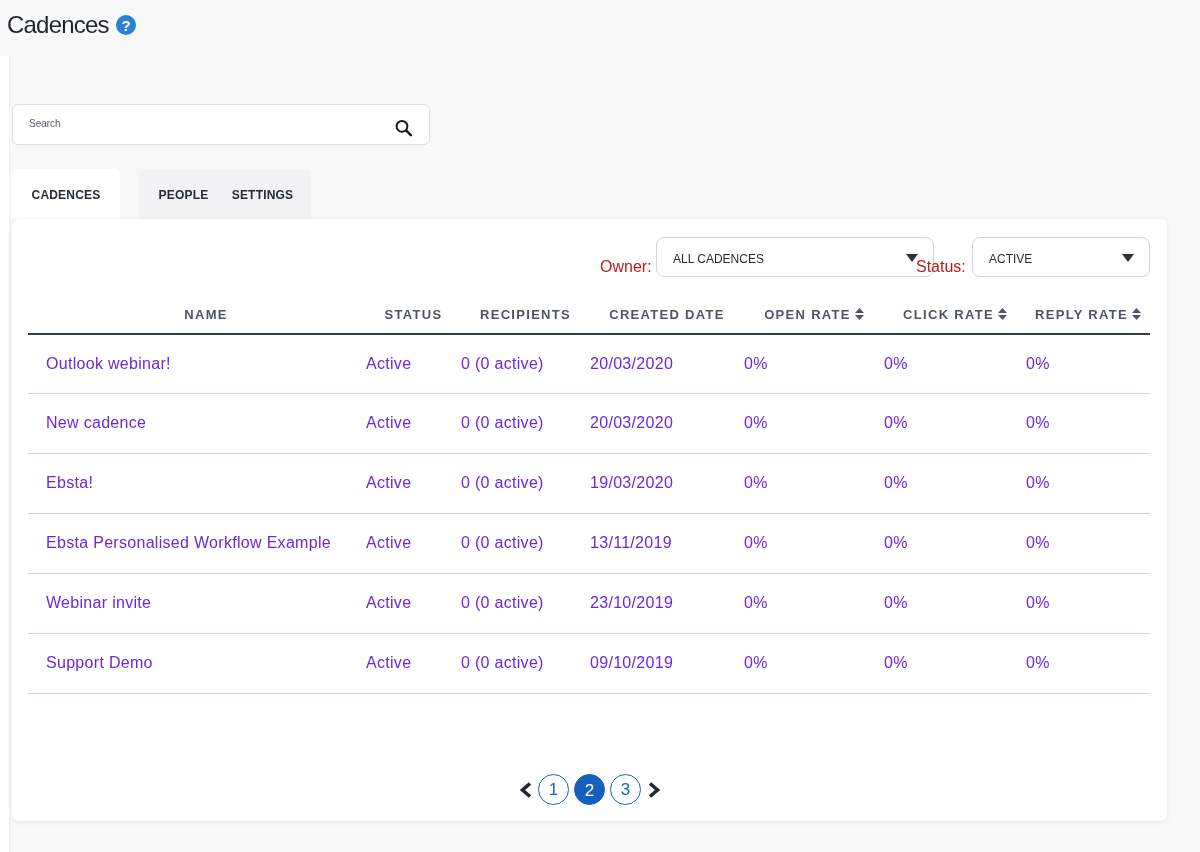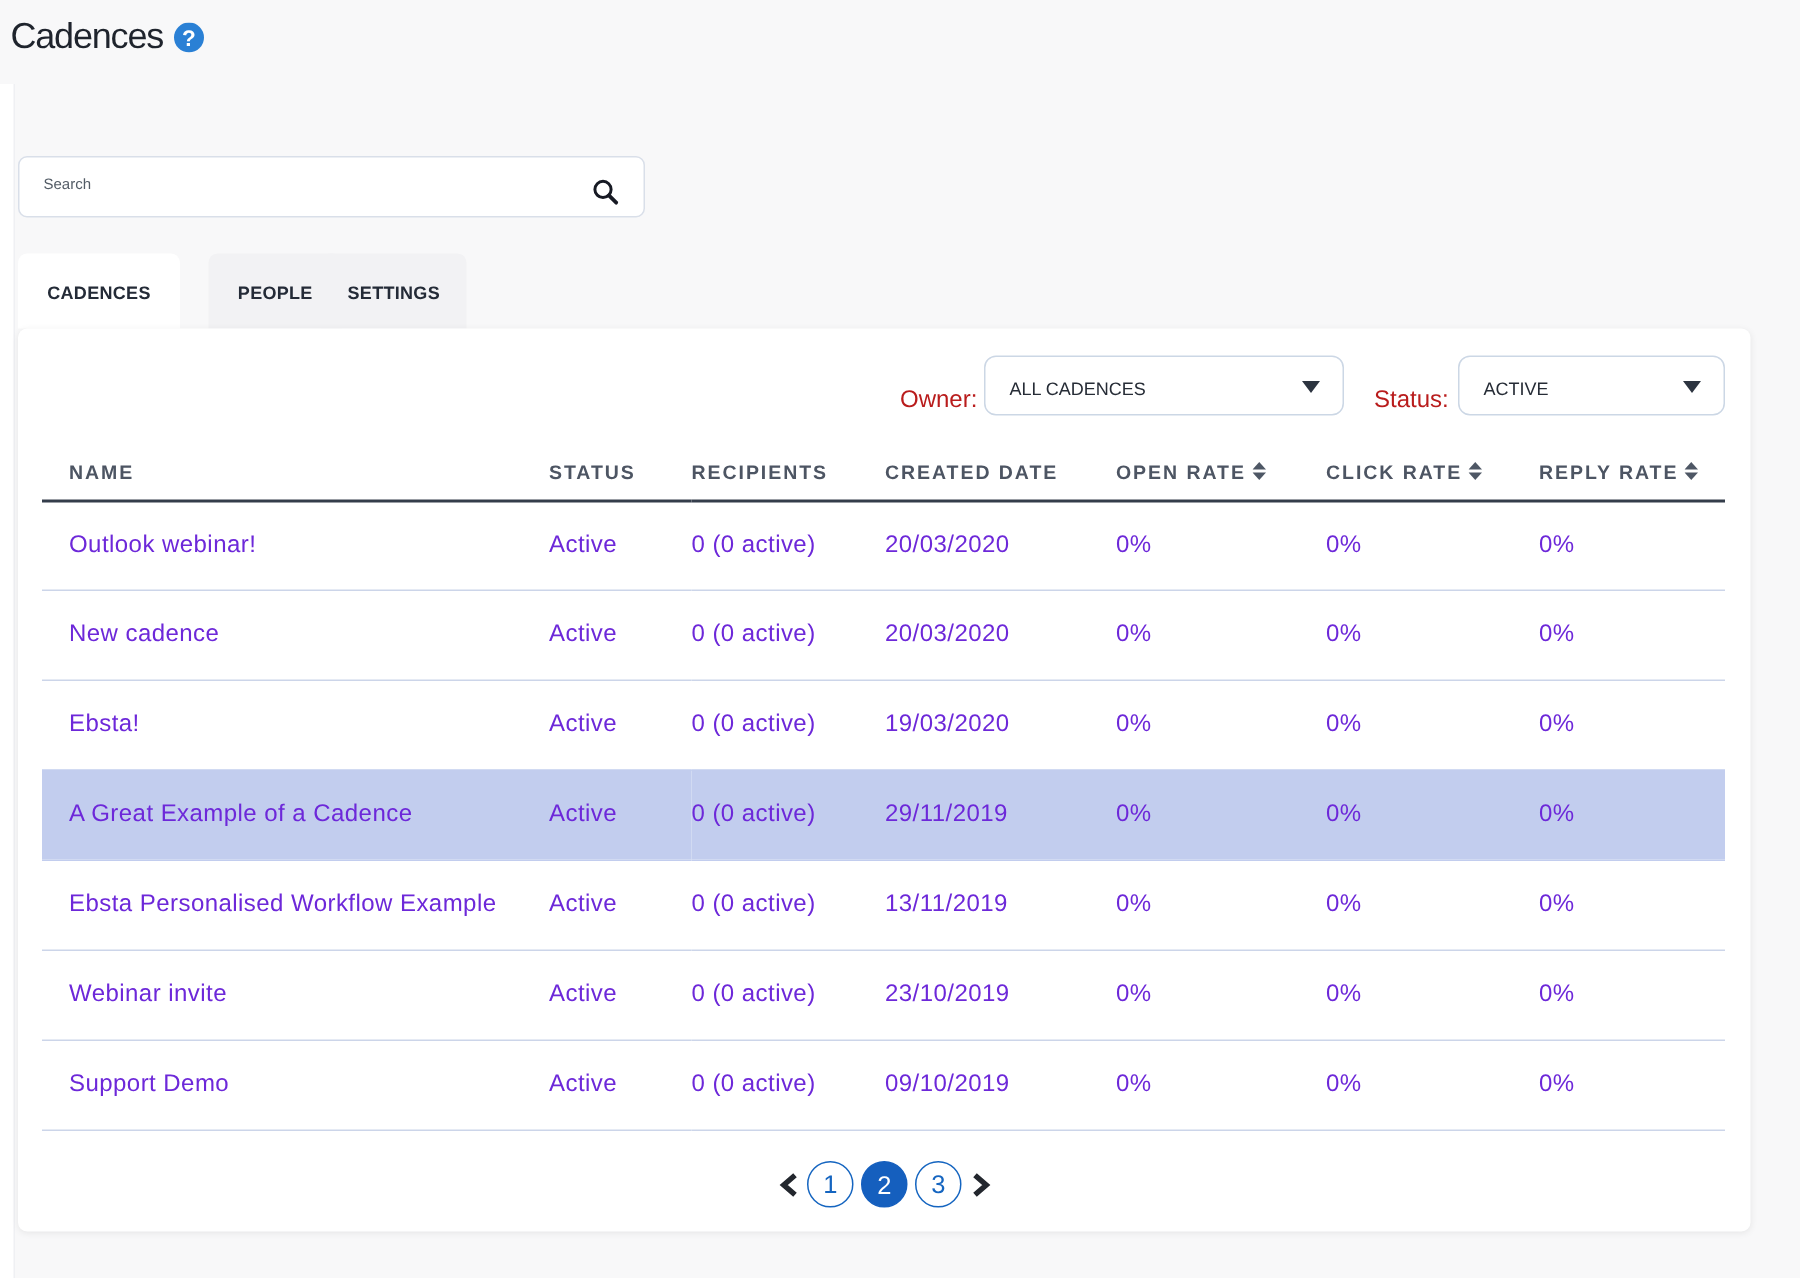--- a/index.html
+++ b/index.html
@@ -17,21 +17,21 @@
 .tab2 { left:127px; width:89px; background:#f2f2f4; }
 .tab3 { left:202px; width:97px; background:#f2f2f4; }
 .card { position:absolute; left:12px; top:219px; width:1155px; height:602px; background:#fff; border-radius:6px; box-shadow:0 1px 5px rgba(0,0,0,.08); }
 .filters { position:absolute; top:18px; left:0; width:100%; height:40px; }
 .flabel { position:absolute; top:1px; font-size:16px; color:#b91c1c;margin-top:20px; }
 .dd { position:absolute; top:0; height:40px; background:#fff; border:1px solid #ccd7e5; border-radius:8px; }
 .dd .txt { position:absolute; left:16px; top:14px; font-size:12px; letter-spacing:0; color:#262c36; }
 .dd .caret { position:absolute; right:15px; top:16px; width:0; height:0; border-left:6.5px solid transparent; border-right:6.5px solid transparent; border-top:8px solid #2c3440; }
 table { position:absolute; left:16px; top:82px; border-collapse:collapse; table-layout:fixed; width:1122px; }
 col.c1{width:338px} col.c2{width:95px} col.c3{width:129px} col.c4{width:154px} col.c5{width:140px} col.c6{width:142px} col.c7{width:124px}
-th { text-align:left; font-size:13px; font-weight:bold; letter-spacing:1.3px; color:#4d5563; height:33px; padding:0 0 6px 0; vertical-align:middle; }
+th { text-align:center; font-size:13px; font-weight:bold; letter-spacing:1.3px; color:#4d5563; height:33px; padding:0 0 6px 0; vertical-align:middle; }
 th.first, td.first { padding-left:18px; }
 thead tr { border-bottom:2px solid #343d4b; }
 td { font-size:16px; letter-spacing:0.3px; color:#6d28d9; height:60px; padding:0; vertical-align:middle; }
 tbody tr:first-child td { height:59px; }
 tbody tr { border-bottom:1px solid #ccd5e9; }
 tbody tr.hl { background:#c2cdee; border-bottom:1px solid #c2cdee; }
 tbody tr.prehl { border-bottom-color:#c2cdee; }
 .sorticon { display:inline-block; vertical-align:-1px; margin-left:4px; }
 .pager { position:absolute; left:0; width:100%; top:555px; height:32px; text-align:center; }
 .pgwrap { display:inline-flex; align-items:center; }
@@ -55,21 +55,21 @@
     </svg>
 </div>
 <div class="tabs">
   <div class="tab tab1">CADENCES</div>
   <div class="tab tab2">PEOPLE</div>
   <div class="tab tab3">SETTINGS</div>
 </div>
 <div class="card">
   <div class="filters">
     <div class="flabel" style="left:588px;">Owner:</div>
-    <div class="dd" style="left:644px; width:240px;">
+    <div class="dd" style="left:644px; width:278px;">
         <div class="txt">ALL CADENCES</div>
         <div class="caret"></div>
       </div>
     <div class="flabel" style="left:904px;">Status:</div>
     <div class="dd" style="left:960px; width:178px;">
         <div class="txt">ACTIVE</div>
         <div class="caret"></div>
       </div>
   </div>
   <table>
@@ -123,29 +123,20 @@
         </tr>
       <tr class="prehl">
           <td class="first">Ebsta!</td>
           <td>Active</td>
           <td>0 (0 active)</td>
           <td>19/03/2020</td>
           <td>0%</td>
           <td>0%</td>
           <td>0%</td>
         </tr>
-      <tr class="hl">
-          <td class="first">A Great Example of a Cadence</td>
-          <td>Active</td>
-          <td>0 (0 active)</td>
-          <td>29/11/2019</td>
-          <td>0%</td>
-          <td>0%</td>
-          <td>0%</td>
-        </tr>
       <tr>
           <td class="first">Ebsta Personalised Workflow Example</td>
           <td>Active</td>
           <td>0 (0 active)</td>
           <td>13/11/2019</td>
           <td>0%</td>
           <td>0%</td>
           <td>0%</td>
         </tr>
       <tr>

